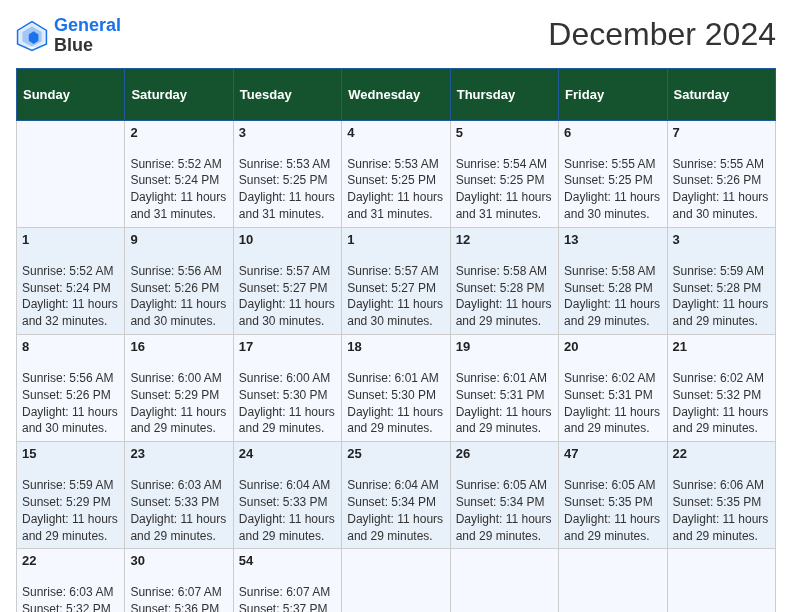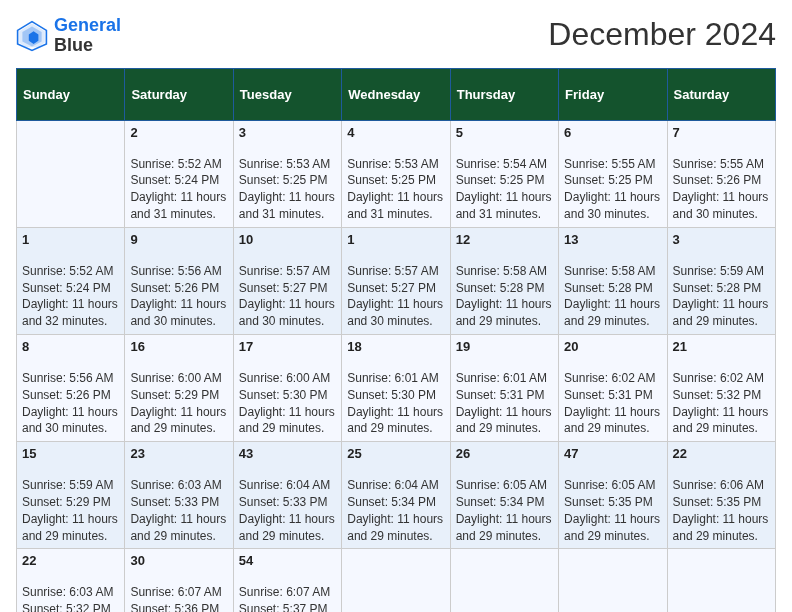--- a/index.html
+++ b/index.html
@@ -215,21 +215,21 @@
       <tr>
         <td>
           <span class="day-num">15</span>
           <div class="day-detail">Sunrise: 5:59 AM<br>Sunset: 5:29 PM<br>Daylight: 11 hours<br>and 29 minutes.</div>
         </td>
         <td>
           <span class="day-num">23</span>
           <div class="day-detail">Sunrise: 6:03 AM<br>Sunset: 5:33 PM<br>Daylight: 11 hours<br>and 29 minutes.</div>
         </td>
         <td>
-          <span class="day-num">43</span>
+          <span class="day-num">24</span>
           <div class="day-detail">Sunrise: 6:04 AM<br>Sunset: 5:33 PM<br>Daylight: 11 hours<br>and 29 minutes.</div>
         </td>
         <td>
           <span class="day-num">25</span>
           <div class="day-detail">Sunrise: 6:04 AM<br>Sunset: 5:34 PM<br>Daylight: 11 hours<br>and 29 minutes.</div>
         </td>
         <td>
           <span class="day-num">26</span>
           <div class="day-detail">Sunrise: 6:05 AM<br>Sunset: 5:34 PM<br>Daylight: 11 hours<br>and 29 minutes.</div>
         </td>

